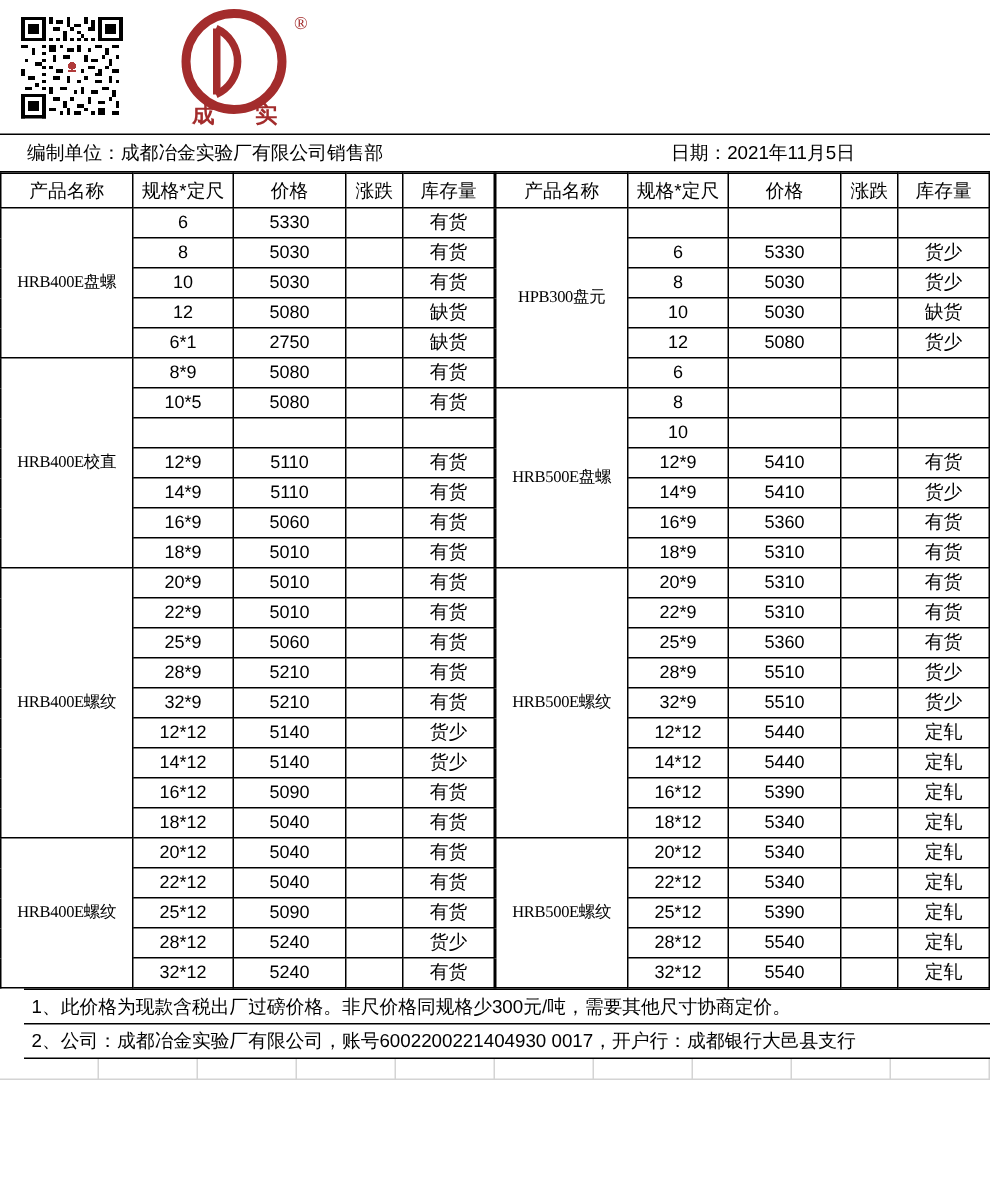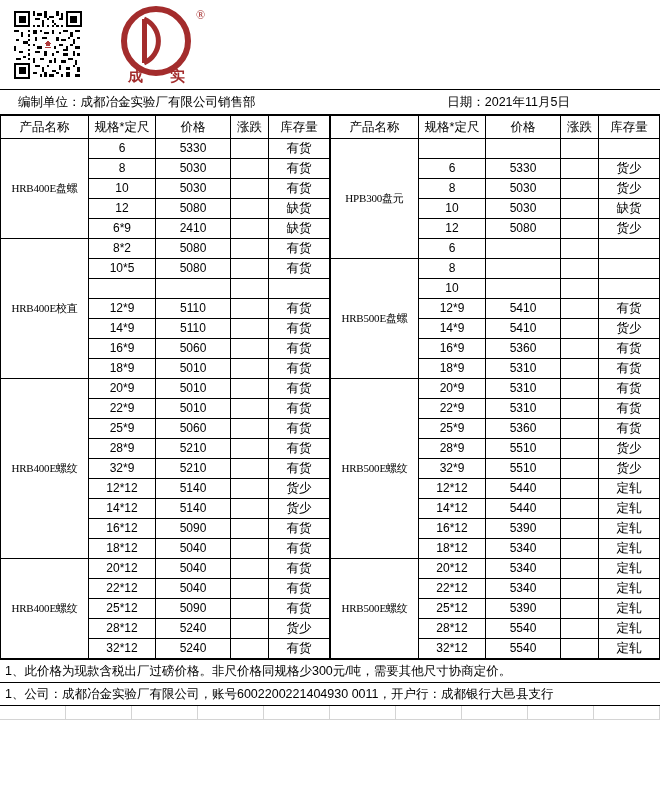--- a/index.html
+++ b/index.html
@@ -108,20 +108,21 @@
   td.stock { font-size: 12.5px; margin-top: 40px; }
   .c1 { width: 88px; }
   .c2 { width: 67px; }
   .c3 { width: 75px; }
   .c4 { width: 38px; }
   .c5 { width: 61px; }
 
   
   .notes {
     border-top: 1px solid #000;
+    margin-left: 16px;
   }
   .note {
     border-bottom: 1px solid #000;
     font-size: 12.5px;
     line-height: 18px;
     padding: 2px 5px 2px 5px;
     box-sizing: border-box;
     text-align: justify;
   }
   .note:last-child { border-bottom: 1px solid #000; }
@@ -323,28 +324,28 @@
             <td class="change"></td>
             <td class="stock">有货</td>
           </tr>
           <tr>
             <td class="spec">12</td>
             <td class="price-v">5080</td>
             <td class="change"></td>
             <td class="stock">缺货</td>
           </tr>
           <tr>
-            <td class="spec">6*9</td>
-            <td class="price-v">2410</td>
+            <td class="spec">6*1</td>
+            <td class="price-v">2750</td>
             <td class="change"></td>
             <td class="stock">缺货</td>
           </tr>
           <tr>
             <td class="prod" rowspan="7">HRB400E校直</td>
-            <td class="spec">8*2</td>
+            <td class="spec">8*9</td>
             <td class="price-v">5080</td>
             <td class="change"></td>
             <td class="stock">有货</td>
           </tr>
           <tr>
             <td class="spec">10*5</td>
             <td class="price-v">5080</td>
             <td class="change"></td>
             <td class="stock">有货</td>
           </tr>
@@ -644,21 +645,21 @@
             <td class="price-v">5540</td>
             <td class="change"></td>
             <td class="stock">定轧</td>
           </tr>
         </tbody>
     </table>
   </div>
 
   <div class="notes">
     <div class="note">1、此价格为现款含税出厂过磅价格。非尺价格同规格少300元/吨，需要其他尺寸协商定价。</div>
-    <div class="note">1、公司：成都冶金实验厂有限公司，账号6002200221404930 0011，开户行：成都银行大邑县支行</div>
+    <div class="note">2、公司：成都冶金实验厂有限公司，账号6002200221404930 0017，开户行：成都银行大邑县支行</div>
   </div>
 
   <div class="bottomgrid">
     <div></div>
     <div></div>
     <div></div>
     <div></div>
     <div></div>
     <div></div>
     <div></div>

